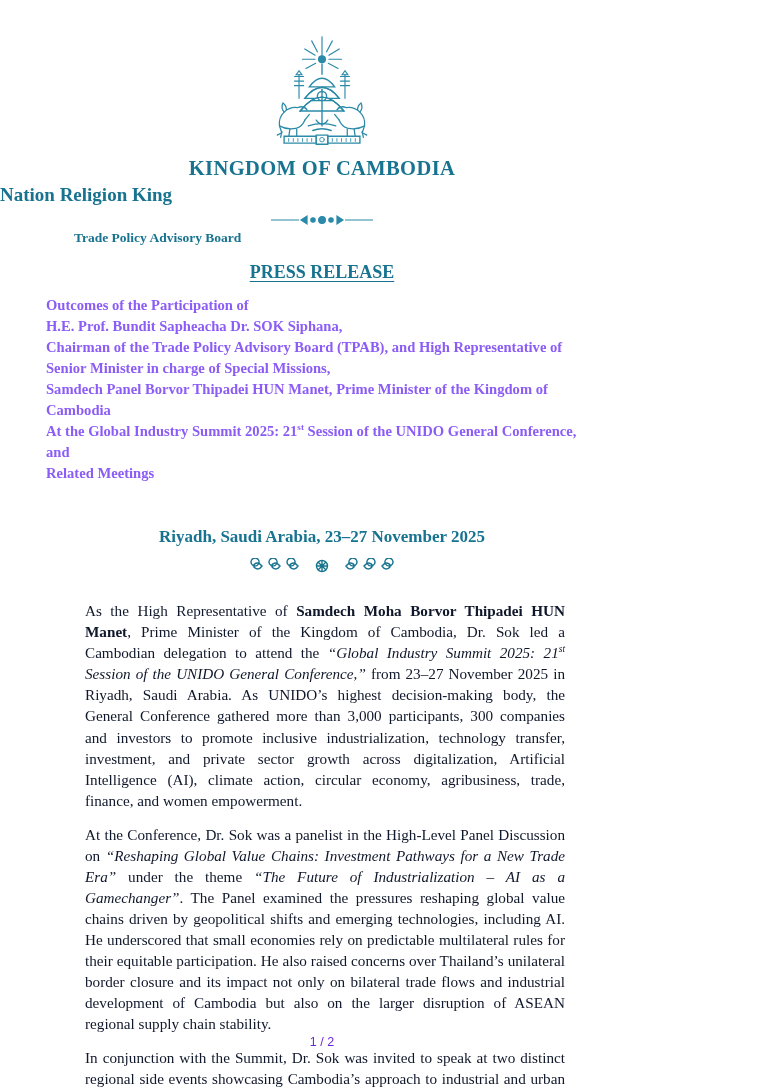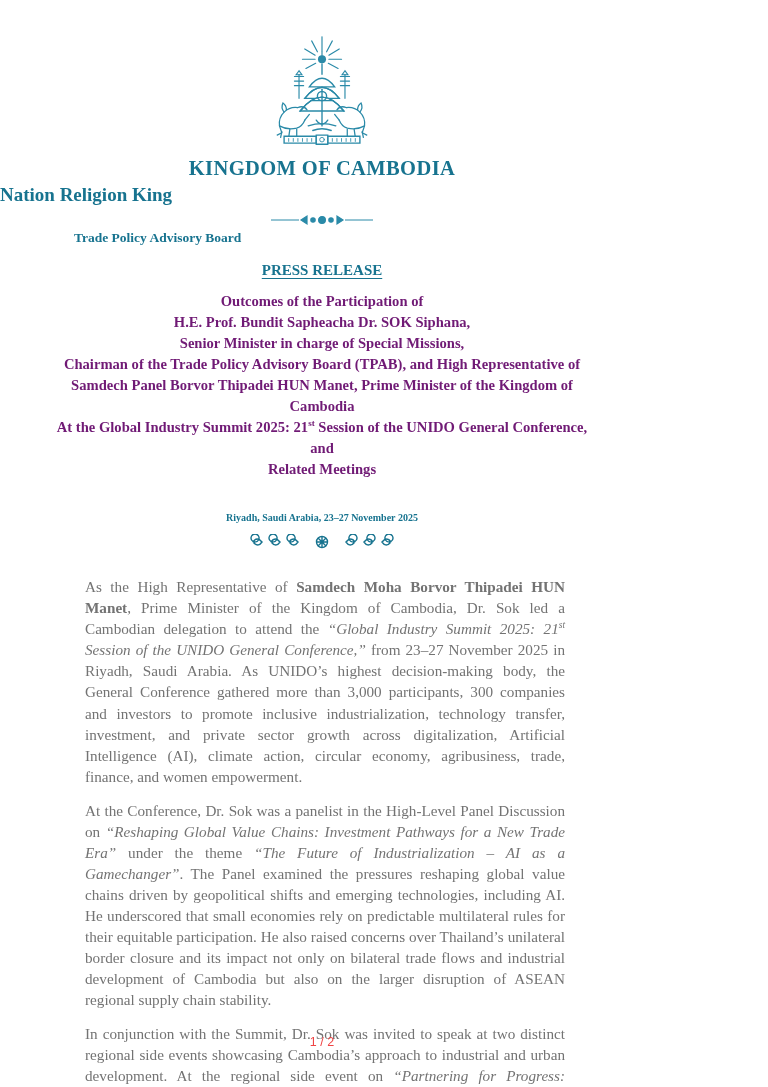--- a/index.html
+++ b/index.html
@@ -64,49 +64,49 @@
     font-weight: bold;
     font-size: 13.5px;
     margin-top: 7px;
     padding-left: 66px;
     margin-left: 8px;
   }
   .press-release {
     text-align: center;
     color: #17738f;
     font-weight: bold;
-    font-size: 15px;
+    font-size: 18px;
     text-decoration: underline;
     text-underline-offset: 3px;
     margin-top: 16px;
   }
 
   
   .title-block {
-    text-align: center;
-    color: #701a75;
+    text-align: left;
+    color: #8b5cf6;
     font-weight: bold;
     font-size: 14.6px;
     line-height: 1.44;
     margin-top: 12px;
     padding: 0 46px;
   }
   .title-block .tline { display: block; }
   .title-block sup {
     font-size: 0.62em;
     vertical-align: super;
     line-height: 0;
   }
 
   .place-date {
     text-align: center;
     color: #17738f;
     font-weight: bold;
-    font-size: 10px;
-    margin-top: 32px;
+    font-size: 17px;
+    margin-top: 43px;
   }
 
   .khmer-orn {
     text-align: center;
     color: #17738f;
     font-size: 15px;
     letter-spacing: 0.5px;
     margin-top: 11px;
     font-family: "DejaVu Sans", sans-serif;
   }
@@ -114,41 +114,41 @@
   
   .body-text {
     padding: 0 79px 0 85px;
     margin-top: 22px;
   }
   .body-text p {
     text-align: justify;
     font-size: 15.2px;
     line-height: 1.385;
     margin: 0 0 13px 0;
-    color: #737373;
+    color: #0f172a;
     font-family: Liberation Serif, serif;
   }
   .body-text p:last-child { margin-bottom: 0; }
   .body-text b { font-weight: bold; }
   .body-text i { font-style: italic; }
   .body-text sup {
     font-size: 0.62em;
     vertical-align: super;
     line-height: 0;
   }
 
   
   .footer {
     position: absolute;
     left: 0;
     right: 0;
     bottom: 38px;
     text-align: center;
     font-size: 12.5px;
-    color: #ef4444;
+    color: #6d28d9;
     font-family: "Liberation Sans", sans-serif;
   }
 </style>
 </head>
 <body>
 
 <div class="page">
 
   <div class="emblem-wrap">
     <span class="emblem">
@@ -249,22 +249,22 @@
     </svg>
   </div>
 
   <div class="board-line">Trade Policy Advisory Board</div>
 
   <div class="press-release">PRESS RELEASE</div>
 
   <div class="title-block">
     <span class="tline">Outcomes of the Participation of</span>
     <span class="tline">H.E. Prof. Bundit Sapheacha Dr. SOK Siphana,</span>
+    <span class="tline">Chairman of the Trade Policy Advisory Board (TPAB), and High Representative of</span>
     <span class="tline">Senior Minister in charge of Special Missions,</span>
-    <span class="tline">Chairman of the Trade Policy Advisory Board (TPAB), and High Representative of</span>
     <span class="tline">Samdech Panel Borvor Thipadei HUN Manet, Prime Minister of the Kingdom of</span>
     <span class="tline">Cambodia</span>
     <span class="tline"><span>At the Global Industry Summit 2025: 21</span><sup>st</sup><span> Session of the UNIDO General Conference, and</span></span>
     <span class="tline">Related Meetings</span>
   </div>
 
   <div class="place-date">Riyadh, Saudi Arabia, 23–27 November 2025</div>
 
   <div class="khmer-orn">
     <svg width="150" height="16" viewBox="0 0 150 16" aria-hidden="true">

